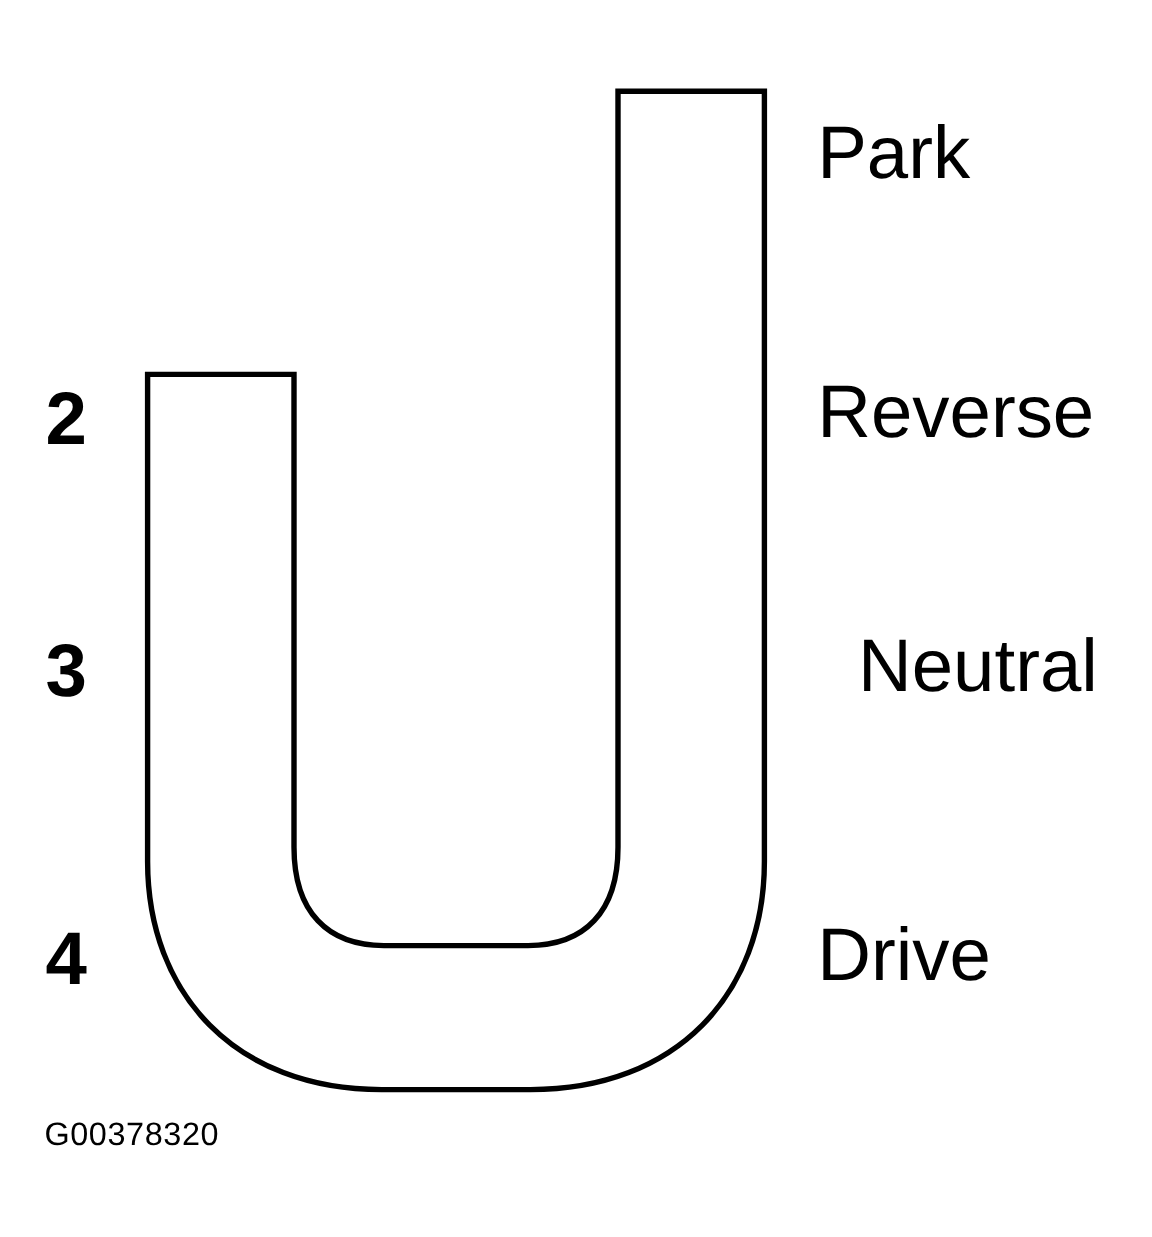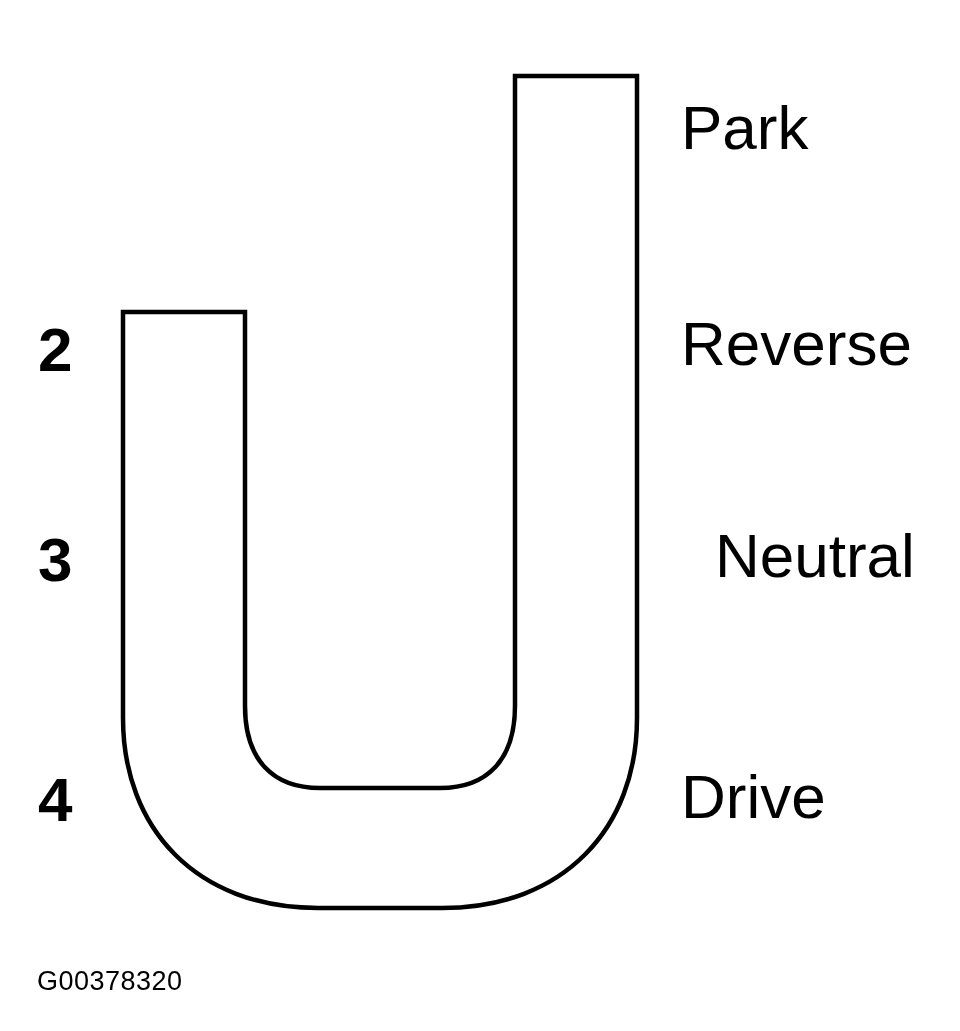--- a/index.html
+++ b/index.html
@@ -40,21 +40,20 @@
     letter-spacing: 0px;
   }
   .gear-number {
     font-size: 62px;
     font-weight: 700;
   }
   .figure-caption {
     font-size: 27px;
     font-weight: 400;
     letter-spacing: 0.5px;
-    margin-top: 36px;
   }
   
   #label-park     { left: 681px; top:  97px; }
   #label-reverse  { left: 681px; top: 313px; text-align: center; }
   #label-neutral  { left: 681px; top: 525px; margin-left: 34px; }
   #label-drive    { left: 681px; top: 766px; text-align: right; }
   
   #number-2 { left: 38px; top: 319px; }
   #number-3 { left: 38px; top: 529px; }
   #number-4 { left: 38px; top: 769px; }

